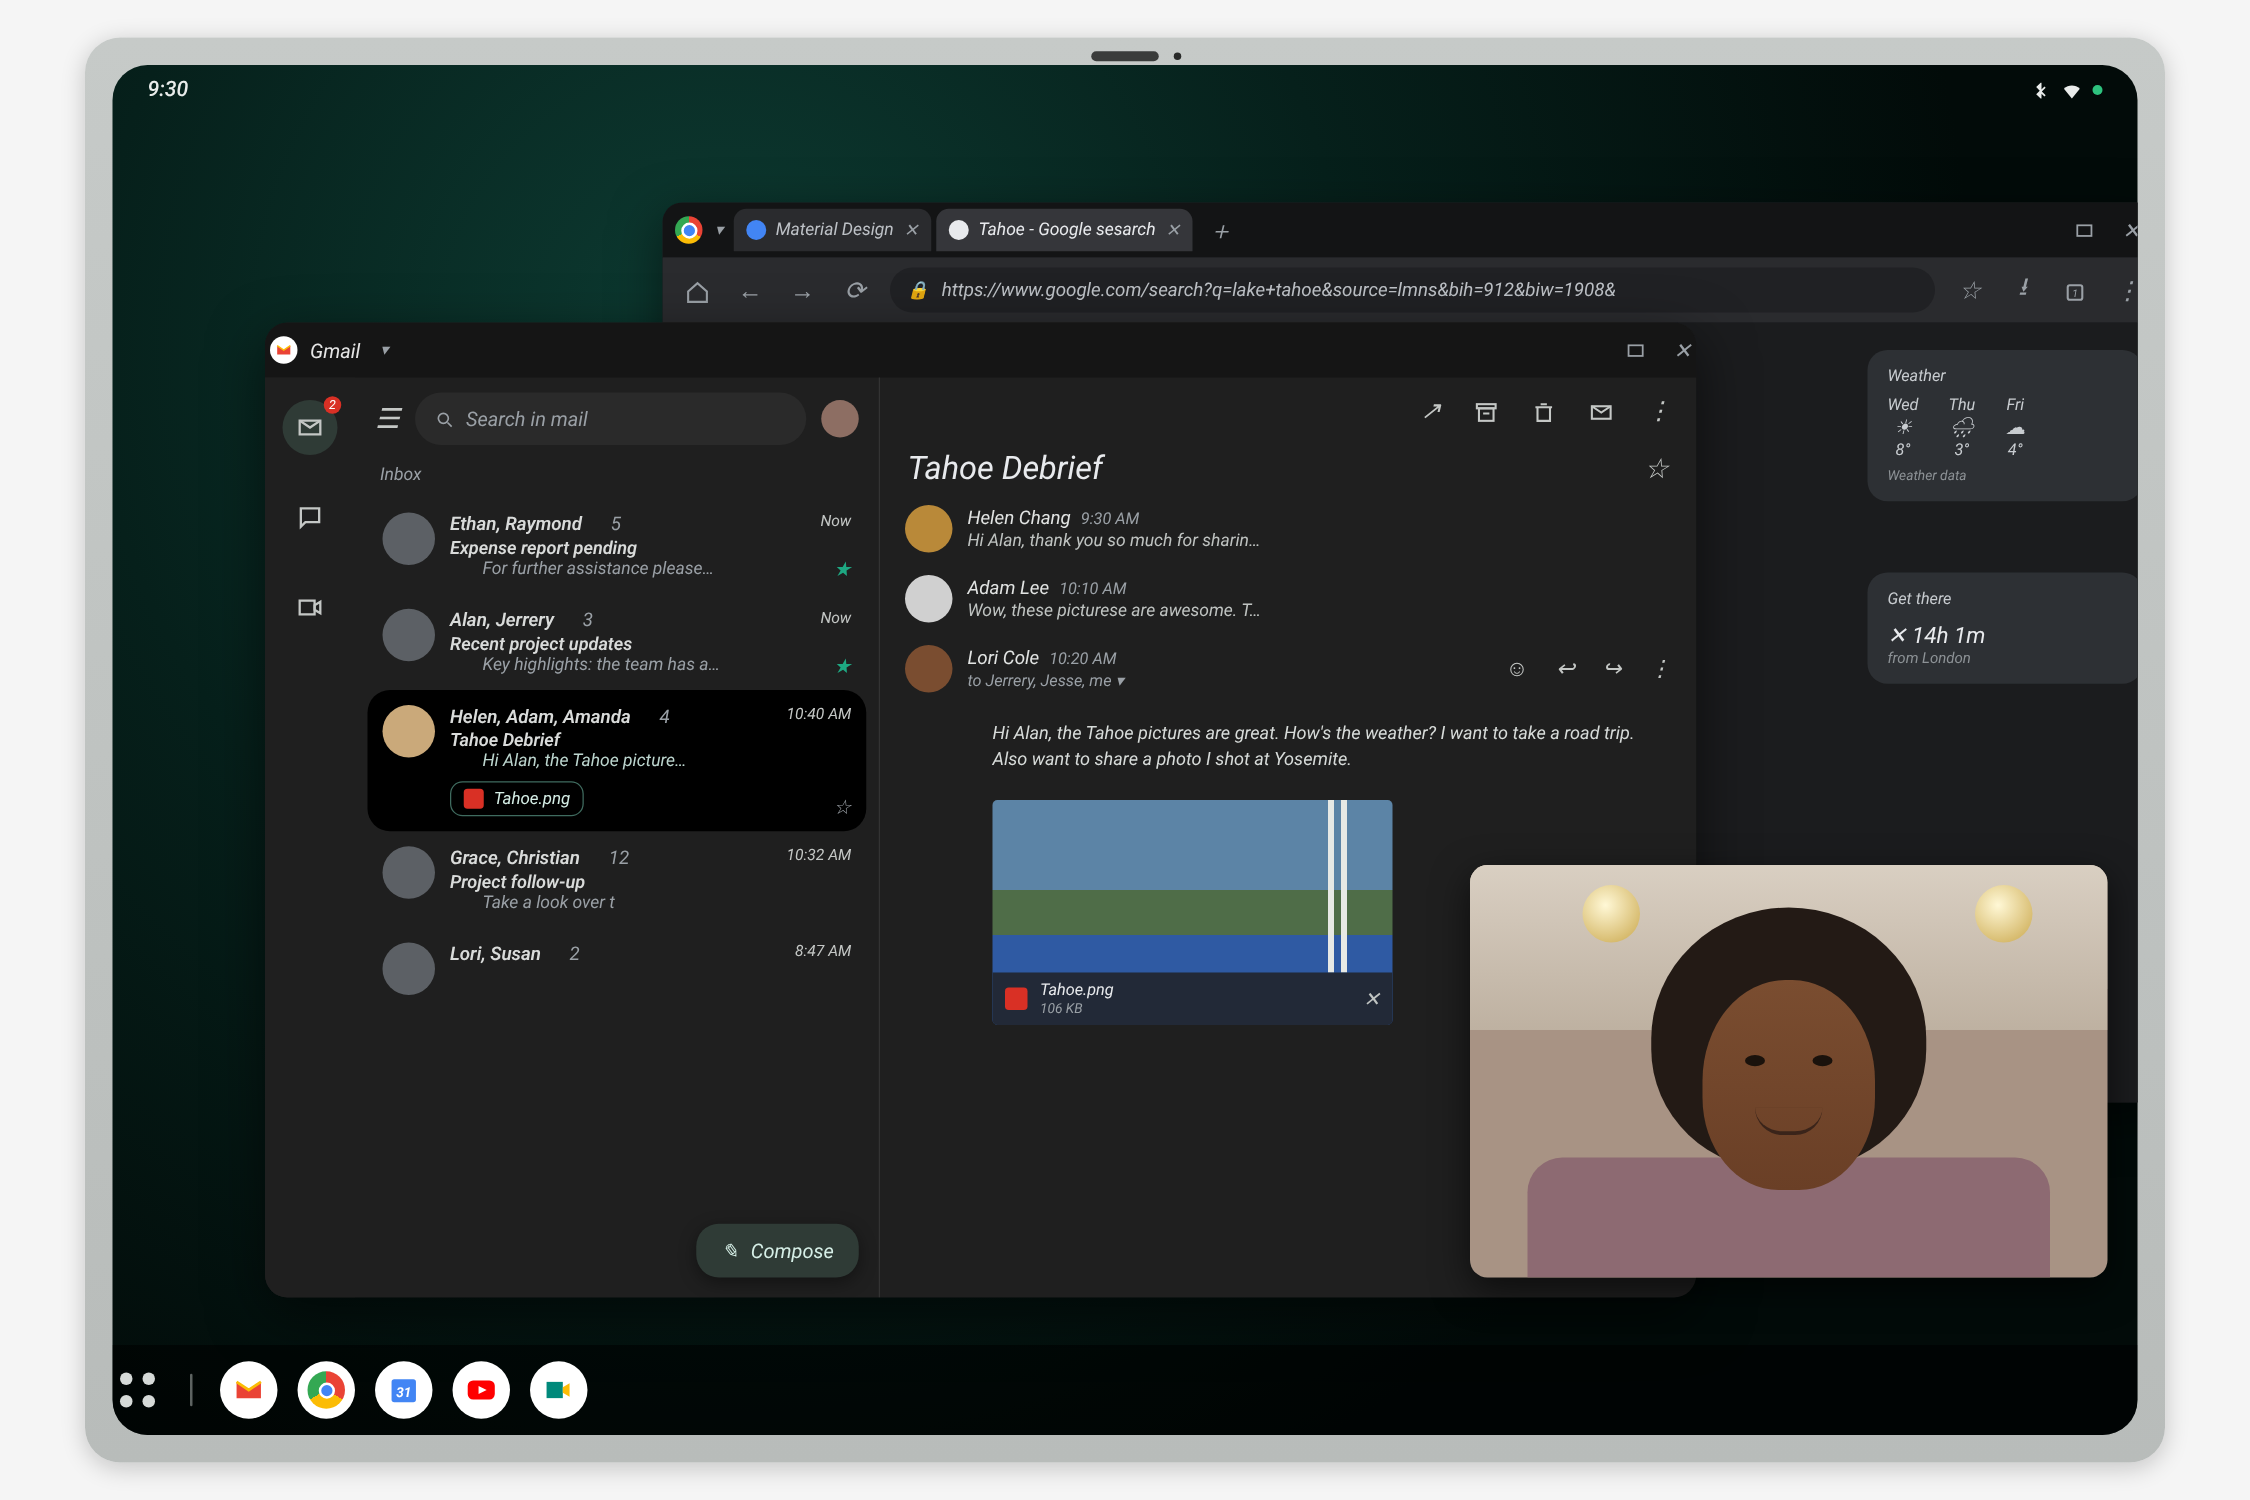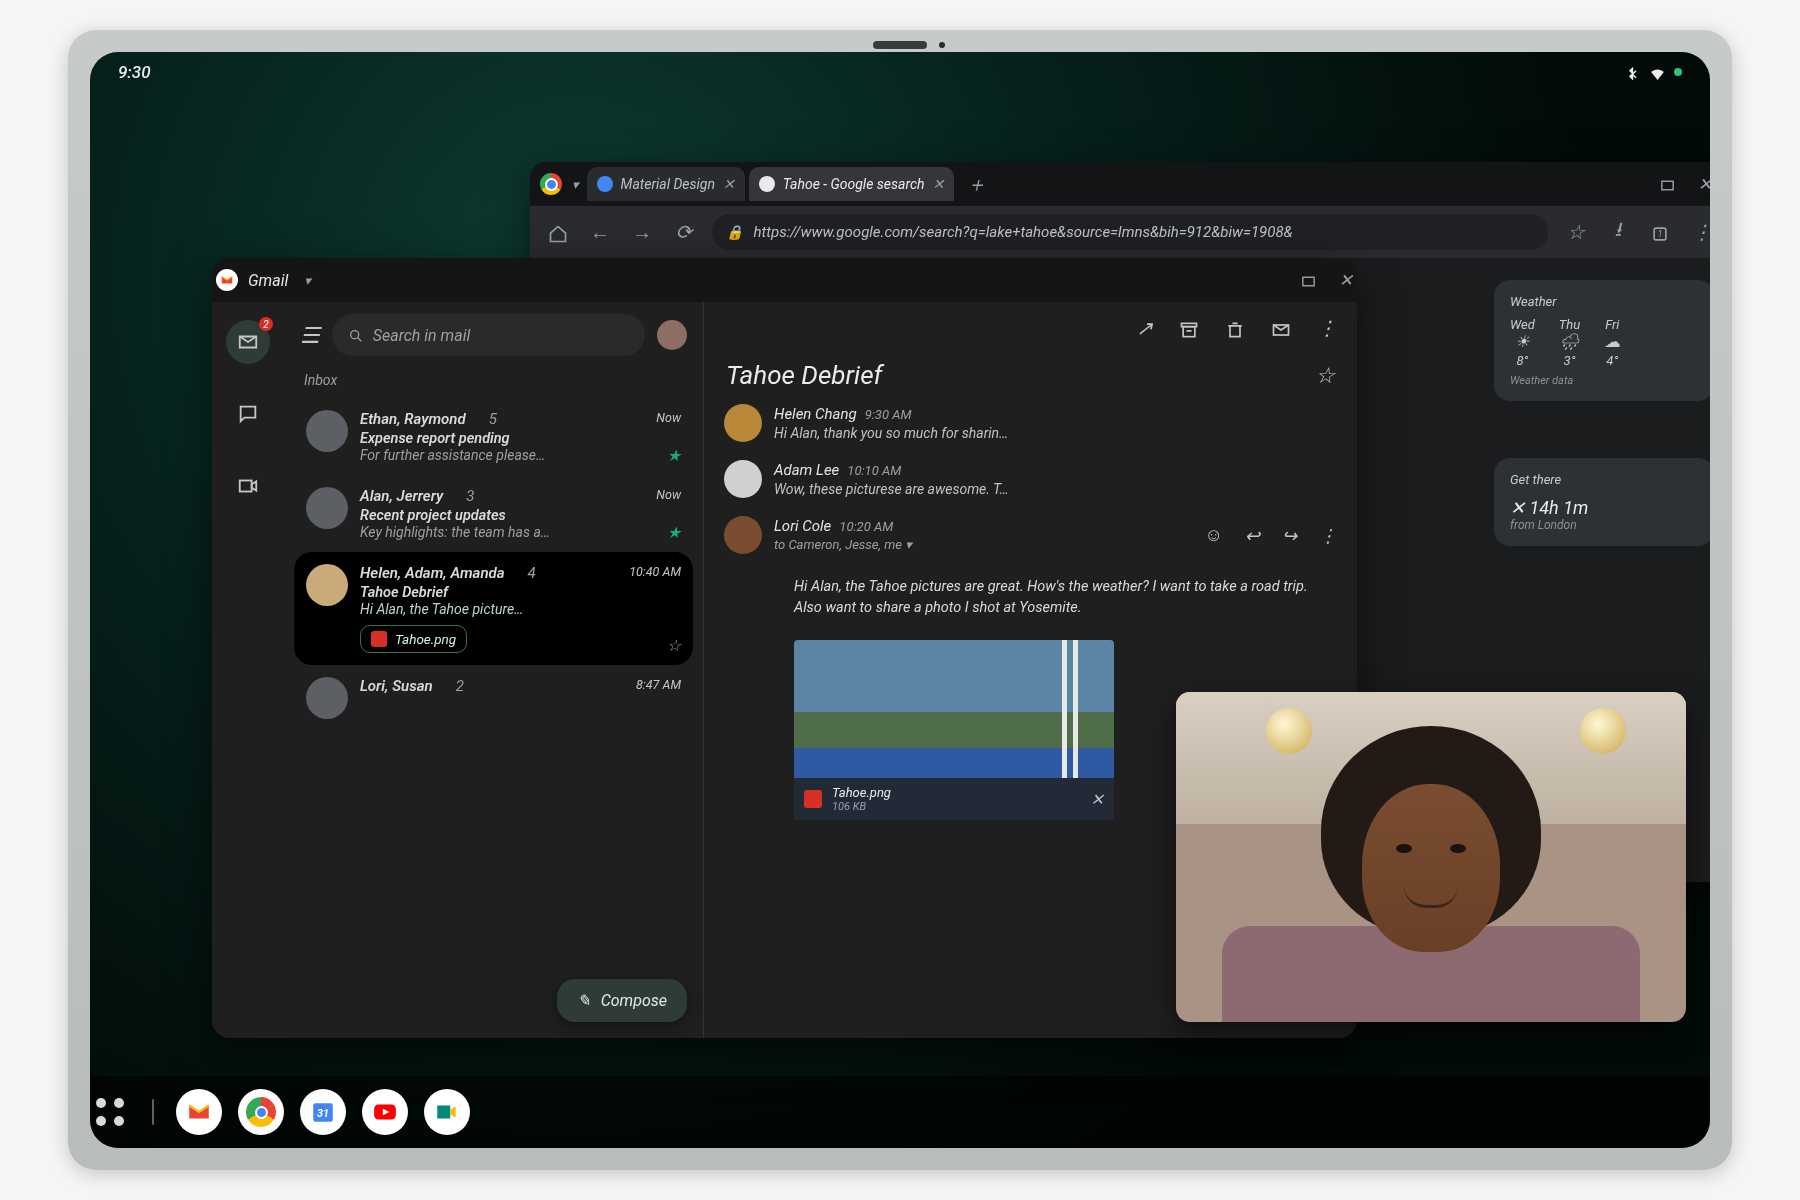--- a/index.html
+++ b/index.html
@@ -82,21 +82,21 @@
   .searchpill { flex:1; height:42px; background:#2a2a2a; border-radius:22px; display:flex; align-items:center; gap:9px; padding:0 16px; color:#9aa0a6; }
   .avatar-s { width:30px; height:30px; border-radius:50%; background:#8d6e63; }
   .section-label { color:#9aa0a6; font-size:14px; padding:4px 20px 10px; }
   .threads { flex:1; overflow:hidden; padding:0 10px; }
   .thread { padding:12px 12px; border-radius:18px; color:#d9dbda; display:flex; gap:12px; position:relative; }
   .thread .av{ width:42px; height:42px; border-radius:50%; background:#5c6065; flex-shrink:0; }
   .thread .meta{ flex:1; min-width:0; }
   .thread .line1{ font-size:15px; font-weight:600; display:flex; gap:23px; align-items:flex-end;}
   .thread .count{ color:#9aa0a6; font-weight:400; }
   .thread .subj{ font-size:14.5px; font-weight:600; margin-top:2px; }
-  .thread .prev{ font-size:14px; color:#9aa0a6; white-space:nowrap; overflow:hidden; text-overflow:ellipsis; }
+  .thread .prev{ font-size:14px; color:#9aa0a6; white-space:nowrap; overflow:hidden; text-overflow:ellipsis;margin-left:26px; }
   .thread .time{ position:absolute; top:12px; right:12px; font-size:12.5px; color:#c4c7c5; }
   .thread .star{ position:absolute; bottom:10px; right:12px; font-size:16px; }
   .thread.selected{ background:#000000; }
   .thread.selected .prev{ color:#bcd5ce; }
   .chip { display:inline-flex; align-items:center; gap:8px; border:1px solid #3f6b5f; border-radius:10px; padding:5px 10px; margin-top:8px; font-size:13.5px; color:#d6efe7; }
   .chip .imgico{ width:16px; height:16px; background:#d93025; border-radius:3px; }
 
   .compose-fab { position:absolute; right:16px; bottom:16px; background:#2f3b36; color:#d6efe7; border-radius:18px; padding:12px 20px; display:flex; gap:10px; align-items:center; font-size:16px; cursor:pointer; box-shadow:0 4px 14px rgba(0,0,0,.4); }
 
   
@@ -311,20 +311,32 @@
                 <div class="prev">Hi Alan, the Tahoe picture…</div>
                 <span class="chip">
                     <span class="imgico"></span>
                     <span>Tahoe.png</span>
                   </span>
               </div>
               <span class="time">10:40 AM</span>
               <span class="star" style="color:#9aa0a6">☆</span>
             </div>
 
+            <div class="thread">
+              <span class="av"></span>
+              <div class="meta">
+                <div class="line1">
+                    <span>Grace, Christian</span> 
+                    <span class="count">12</span>
+                  </div>
+                <div class="subj">Project follow-up</div>
+                <div class="prev">Take a look over t</div>
+              </div>
+              <span class="time">10:32 AM</span>
+            </div>
 
             <div class="thread">
               <span class="av"></span>
               <div class="meta">
                 <div class="line1">
                     <span>Lori, Susan</span> 
                     <span class="count">2</span>
                   </div>
               </div>
               <span class="time">8:47 AM</span>
@@ -371,21 +383,21 @@
               <div>
                 <span class="from">Adam Lee</span><span class="ts">10:10 AM</span>
                 <div class="snip">Wow, these picturese are awesome. T…</div>
               </div>
             </div>
 
             <div class="msg msg-expanded">
               <span class="av" style="background:#7a4d30"></span>
               <div>
                 <span class="from">Lori Cole</span><span class="ts">10:20 AM</span>
-                <div class="to"><span>to Cameron, Jesse, me</span> <span>▾</span></div>
+                <div class="to"><span>to Jerrery, Jesse, me</span> <span>▾</span></div>
               </div>
               <div class="msg-actions">
                 <span>☺</span>
                 <span>↩</span>
                 <span>↪</span>
                 <span>⋮</span>
               </div>
             </div>
             <div class="msg-body">Hi Alan, the Tahoe pictures are great. How's the weather? I want to take a road trip. Also want to share a photo I shot at Yosemite.</div>
             <div class="attach-img">

